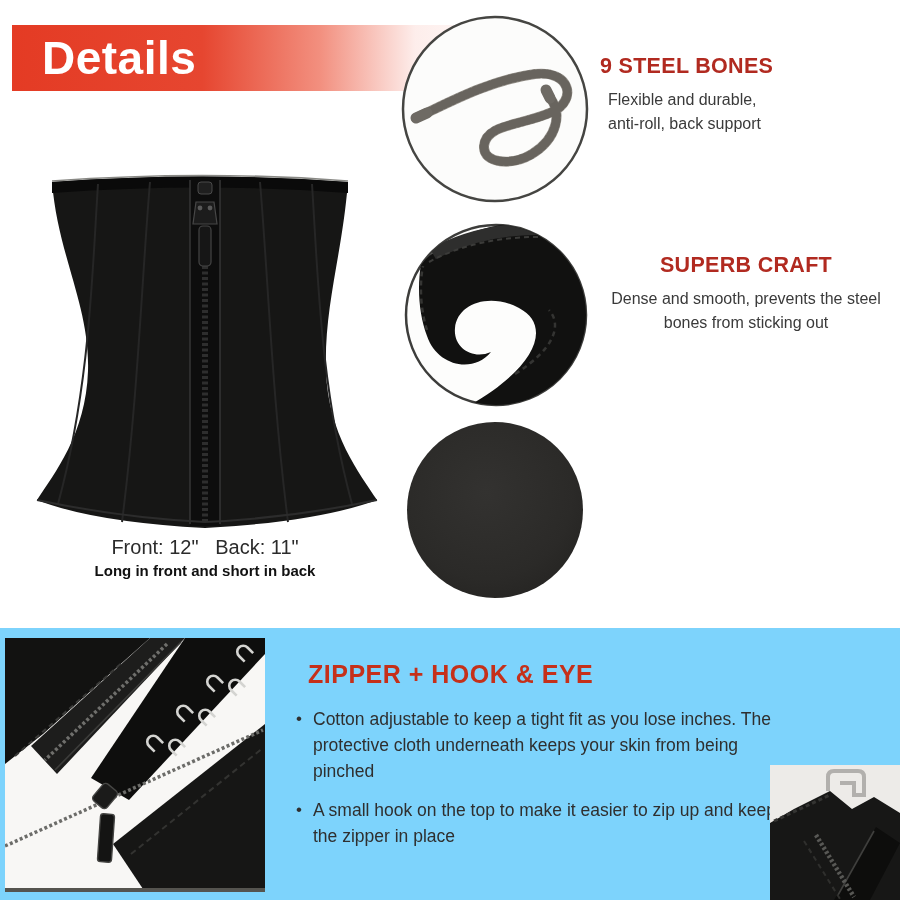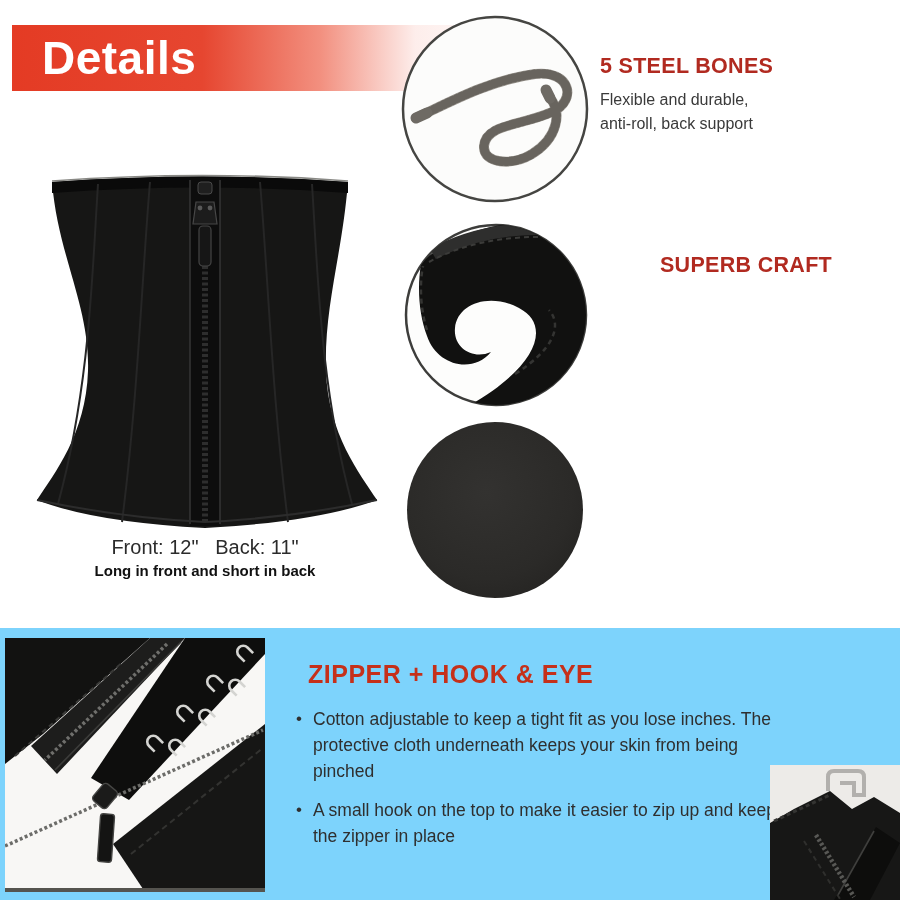--- a/index.html
+++ b/index.html
@@ -25,21 +25,21 @@
     font-size:20px;color:#2b2b2b;white-space:pre;
   }
   .caption2{
     position:absolute;left:10px;top:562px;width:390px;text-align:center;
     font-size:15px;font-weight:bold;color:#111111;
   }
   
   .f-photo{position:absolute;}
   .f-text{position:absolute;left:600px;width:292px;}
   .f-title{font-size:21.5px;font-weight:bold;color:#b12a20;letter-spacing:.3px;margin:0 0 9px 0;}
-  .f-desc{font-size:16px;color:#3a3a3a;line-height:24px;white-space:pre-line;margin:0;}
+  .f-desc{font-size:16px;color:#3a3a3a;line-height:24px;white-space:pre-line;margin:8px;}
   
   .bottom-section{
     position:absolute;left:0;top:628px;width:900px;height:272px;
     background:#7dd3fc;
   }
   .bottom-photo{position:absolute;left:5px;top:10px;width:260px;height:254px;}
   .bottom-title{
     position:absolute;left:308px;top:32px;
     font-size:25px;font-weight:bold;color:#c5301a;letter-spacing:.5px;
   }
@@ -94,21 +94,21 @@
   <div class="f-photo" style="left:400px;top:14px;">
     <svg width="190" height="190" viewBox="0 0 190 190">
       <circle cx="95" cy="95" r="92" fill="#fcfcfb" stroke="#454542" stroke-width="2.5"></circle>
       <path d="M 16 104 C 50 88 90 66 135 60 C 170 56 178 86 152 98 C 120 112 86 110 84 132 C 83 150 112 152 132 140 C 158 124 162 98 150 84" fill="none" stroke="#9a968f" stroke-width="10" stroke-linecap="round"></path>
       <path d="M 16 104 C 50 88 90 66 135 60 C 170 56 178 86 152 98 C 120 112 86 110 84 132 C 83 150 112 152 132 140 C 158 124 162 98 150 84" fill="none" stroke="#57534e" stroke-width="9" stroke-linecap="round" stroke-dasharray="2 3" opacity="0.75"></path>
       <path d="M 16 104 L 27 99" stroke="#6e6a64" stroke-width="11" stroke-linecap="round"></path>
       <path d="M 150 84 L 146 76" stroke="#6e6a64" stroke-width="11" stroke-linecap="round"></path>
     </svg>
   </div>
   <div class="f-text" style="top:54px;">
-    <p class="f-title">5 STEEL BONES</p>
+    <p class="f-title">9 STEEL BONES</p>
     <p class="f-desc">Flexible and durable,
 anti-roll, back support</p>
   </div>
 
   <div class="f-photo" style="left:403px;top:222px;">
     <svg width="186" height="186" viewBox="0 0 186 186">
       <defs>
           <clipPath id="c2">
             <circle cx="93" cy="93" r="90"></circle>
           </clipPath>
@@ -118,20 +118,21 @@
         <path d="M 18 42 C 48 8 118 -12 192 8 L 192 188 L 58 188 C 130 150 152 105 116 86 C 86 70 54 82 52 106 C 50 126 70 138 88 130 C 70 152 34 144 24 114 C 16 92 14 66 18 42 Z" fill="#111110"></path>
         <path d="M 30 32 C 70 10 120 2 178 10" fill="none" stroke="#2e2e2d" stroke-width="12"></path>
         <path d="M 26 40 C 66 18 120 10 180 18" fill="none" stroke="#3b3b39" stroke-width="2" stroke-dasharray="5 4"></path>
         <path d="M 24 108 C 18 90 16 64 20 44" fill="none" stroke="#353533" stroke-width="2.5" stroke-dasharray="5 4"></path>
         <path d="M 112 152 C 150 128 160 104 146 88" fill="none" stroke="#343432" stroke-width="2.5" stroke-dasharray="5 4"></path>
       </g>
     </svg>
   </div>
   <div class="f-text" style="top:253px;text-align:center;">
     <p class="f-title">SUPERB CRAFT</p>
+    <p class="f-desc">Dense and smooth, prevents the steel bones from sticking out</p>
   </div>
 
   <div class="f-photo" style="left:405px;top:420px;">
     <svg width="180" height="180" viewBox="0 0 180 180">
       <defs>
         <radialGradient id="g3" cx="45%" cy="40%" r="70%">
           <stop offset="0%" stop-color="#333230"></stop>
           <stop offset="70%" stop-color="#2b2a28"></stop>
           <stop offset="100%" stop-color="#242321"></stop>
         </radialGradient>

